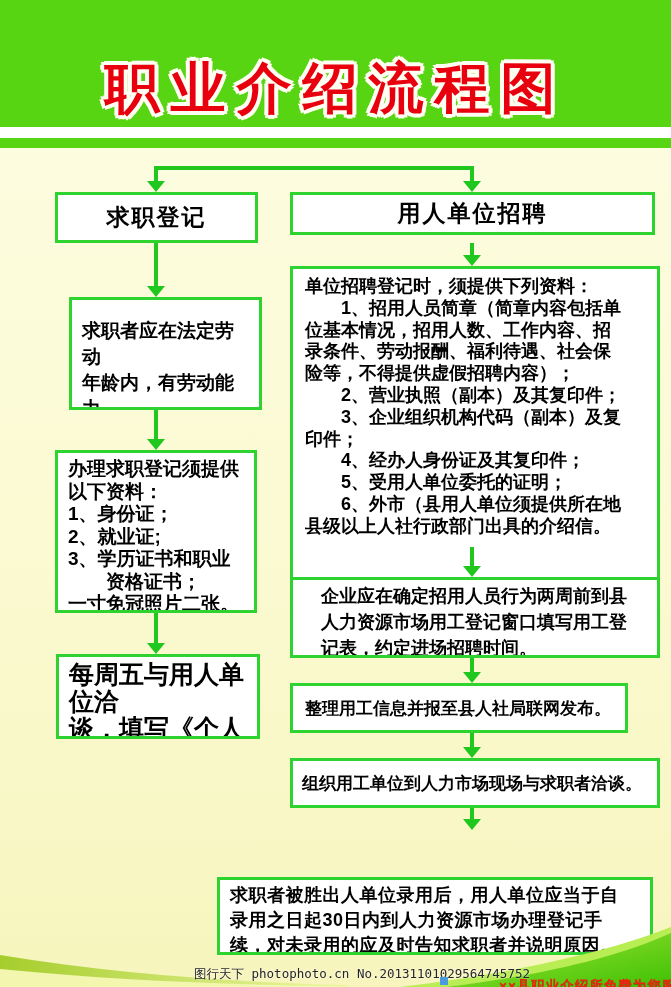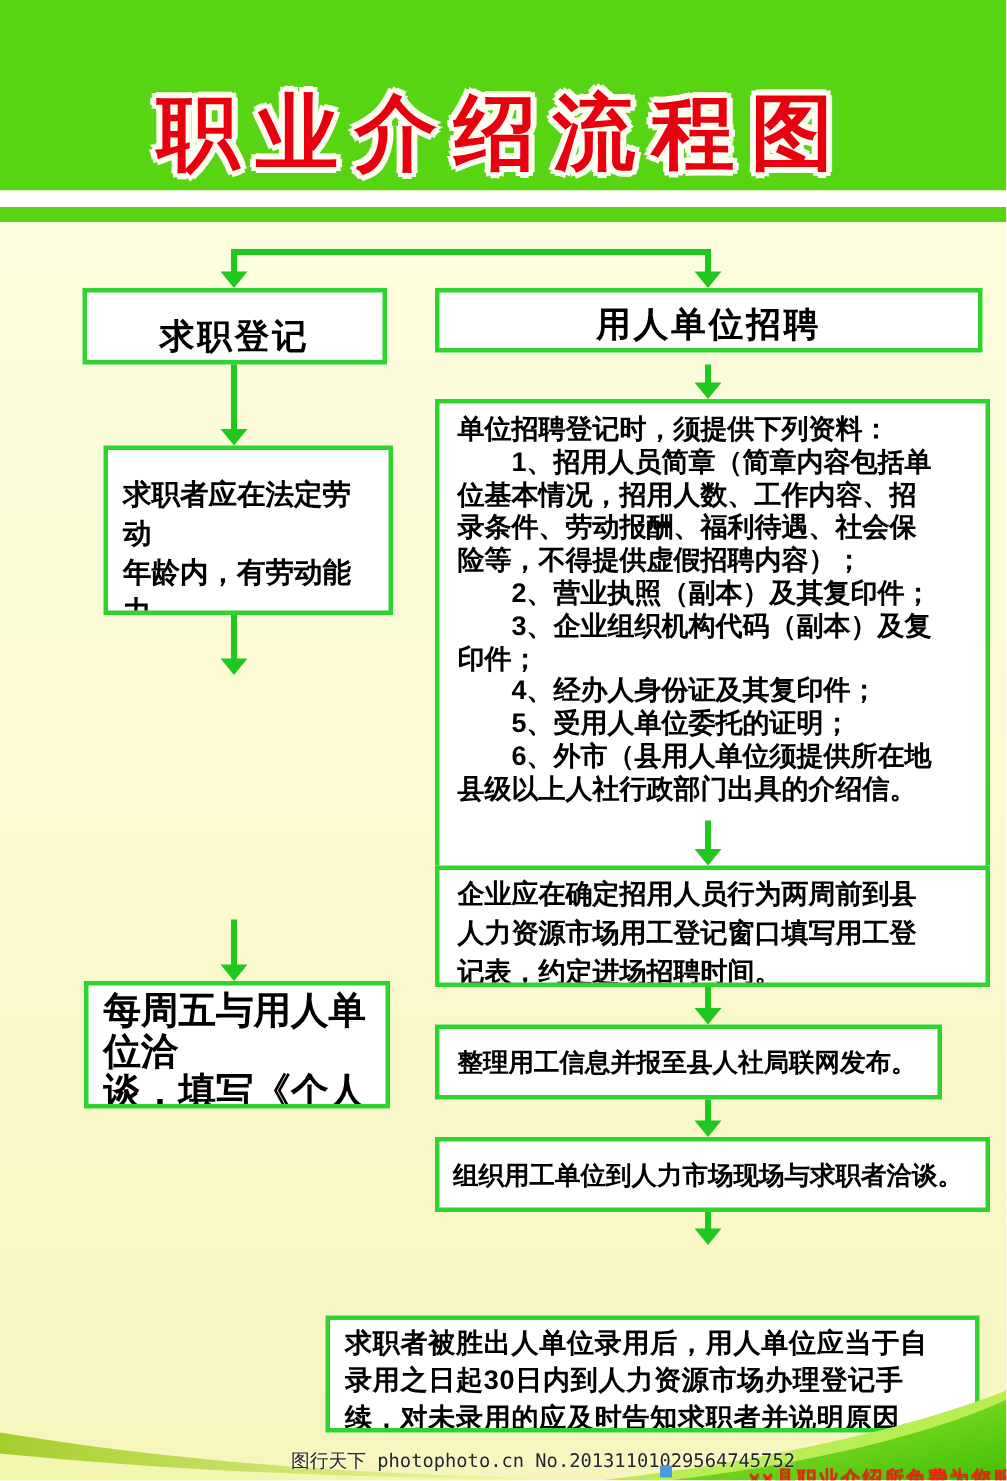--- a/index.html
+++ b/index.html
@@ -12,21 +12,21 @@
   .stripe-white{position:absolute;left:0;top:127px;width:671px;height:11px;background:#ffffff;}
   .stripe-green{position:absolute;left:0;top:138px;width:671px;height:10px;background:#58d512;}
   .title{position:absolute;left:0;top:52px;width:671px;text-align:center;
          font-family:"Liberation Serif","DejaVu Serif",serif;
          font-size:55px;font-weight:900;letter-spacing:11px;color:#e8000f;
          text-shadow:-3px -3px 0 #fffef2,3px -3px 0 #fffef2,-3px 3px 0 #fffef2,3px 3px 0 #fffef2,
                      -4px 0 0 #fffef2,4px 0 0 #fffef2,0 -4px 0 #fffef2,0 4px 0 #fffef2;}
   
   .fbox{position:absolute;background:#ffffff;border:3px solid #2fd32f;box-sizing:border-box;
         color:#000;font-weight:bold;white-space:pre-line;overflow:hidden;}
-  .fbox.hdr{display:flex;align-items:flex-end;justify-content:center;white-space:nowrap;
+  .fbox.hdr{display:flex;align-items:center;justify-content:center;white-space:nowrap;
             font-size:23px;letter-spacing:2px;}
   .fbox.oneline{display:flex;align-items:center;white-space:nowrap;}
   
   .hline{position:absolute;background:#1fc71f;}
   .arrow{position:absolute;width:18px;transform:translateX(-50%);}
   .arrow::before{content:"";position:absolute;left:50%;transform:translateX(-50%);
                  top:0;bottom:9px;width:4px;background:#1fc71f;}
   .arrow::after{content:"";position:absolute;left:50%;transform:translateX(-50%);bottom:0;
                 width:0;height:0;border-left:9px solid transparent;border-right:9px solid transparent;
                 border-top:11px solid #1fc71f;}
@@ -58,20 +58,27 @@
     <span>求职登记</span>
   </div>
 
   <div class="arrow" style="left:156px;top:243px;height:54px;"></div>
   <div class="fbox" style="left:55px;top:297px;width:193px;height:113px;font-size:19px;line-height:26px;padding:18px 10px;margin-left:14px;">求职者应在法定劳动
 年龄内，有劳动能力
 和就业愿望均可报
 名。</div>
 
   <div class="arrow" style="left:156px;top:410px;height:40px;"></div>
+  <div class="fbox" style="left:55px;top:450px;width:202px;height:163px;font-size:19px;line-height:22.5px;padding:5px 10px;">办理求职登记须提供
+以下资料：
+1、身份证；
+2、就业证;
+3、学历证书和职业
+　　资格证书；
+一寸免冠照片二张。</div>
 
   <div class="arrow" style="left:156px;top:613px;height:41px;"></div>
   <div class="fbox" style="left:56px;top:654px;width:204px;height:85px;font-size:25px;line-height:27px;padding:4px 10px;">每周五与用人单位洽
 谈，填写《个人求职
 登记表》一式两份。</div>
 
   <div class="fbox hdr" style="left:290px;top:192px;width:365px;height:43px;">
     <span>用人单位招聘</span>
   </div>
 
@@ -83,21 +90,21 @@
 险等，不得提供虚假招聘内容）；
 　　2、营业执照（副本）及其复印件；
 　　3、企业组织机构代码（副本）及复
 印件；
 　　4、经办人身份证及其复印件；
 　　5、受用人单位委托的证明；
 　　6、外市（县用人单位须提供所在地
 县级以上人社行政部门出具的介绍信。</div>
 
   <div class="arrow" style="left:472px;top:547px;height:30px;"></div>
-  <div class="fbox" style="left:290px;top:577px;width:370px;height:81px;font-size:18px;line-height:26px;padding:3px 12px;">企业应在确定招用人员行为两周前到县
+  <div class="fbox" style="left:290px;top:577px;width:370px;height:81px;font-size:18px;line-height:26px;padding:3px 28px;">企业应在确定招用人员行为两周前到县
 人力资源市场用工登记窗口填写用工登
 记表，约定进场招聘时间。</div>
 
   <div class="arrow" style="left:472px;top:658px;height:25px;"></div>
   <div class="fbox oneline" style="left:290px;top:683px;width:338px;height:50px;font-size:17px;padding:0 12px;">
     <span>整理用工信息并报至县人社局联网发布。</span>
   </div>
 
   <div class="arrow" style="left:472px;top:733px;height:25px;"></div>
   <div class="fbox oneline" style="left:290px;top:758px;width:370px;height:50px;font-size:17px;padding:0 9px;">

